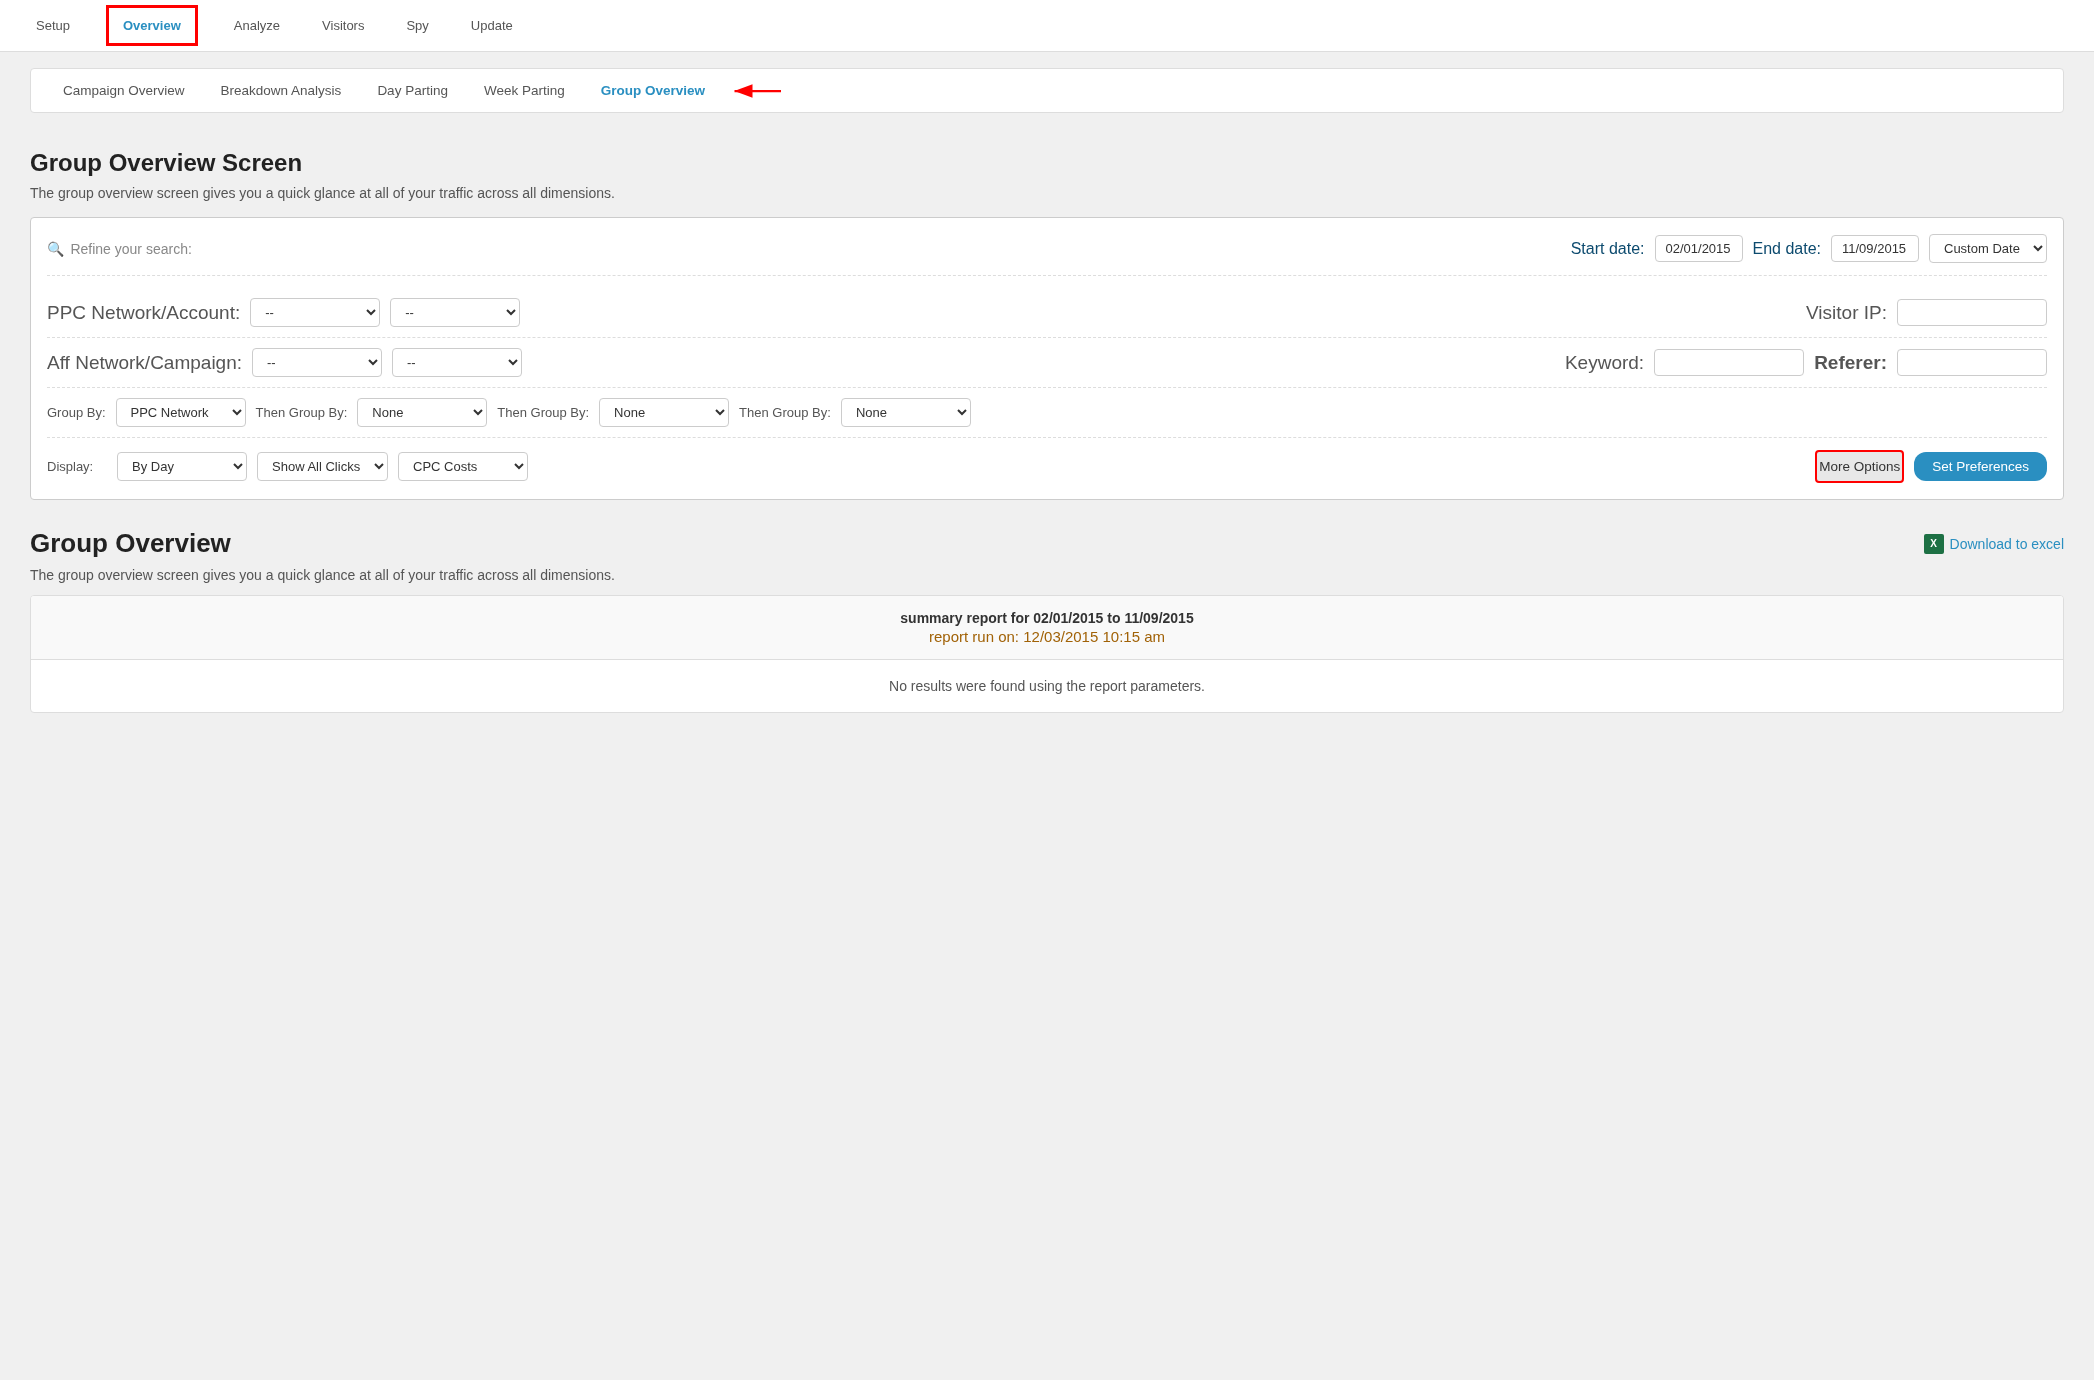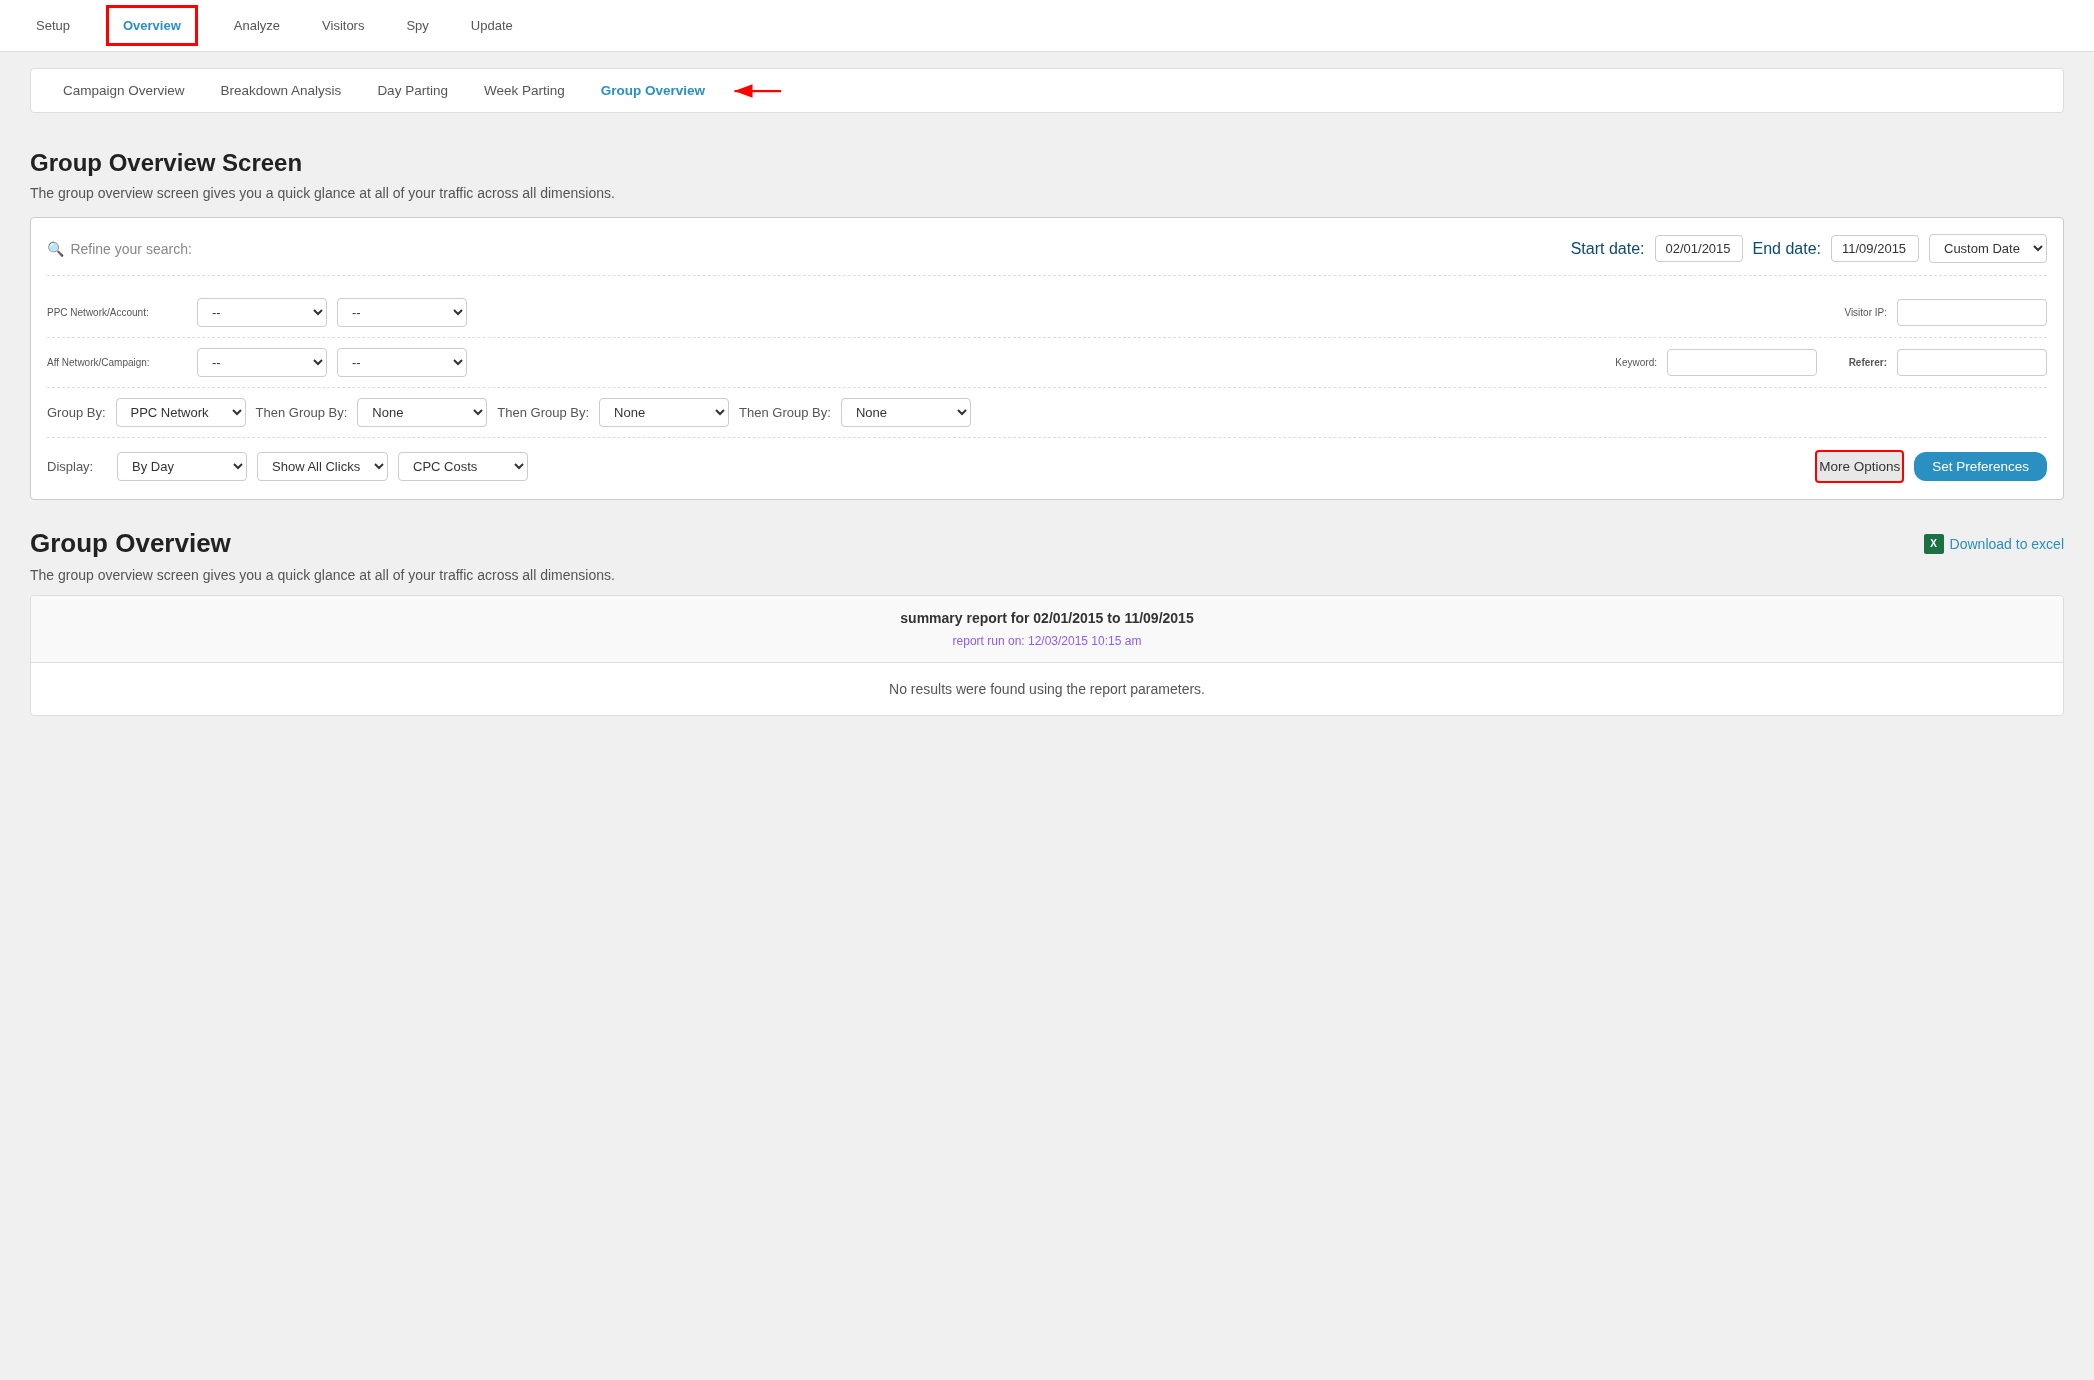--- a/index.html
+++ b/index.html
@@ -123,21 +123,21 @@
       background: #fff;
     }
     .filter-row {
       display: flex;
       align-items: center;
       gap: 10px;
       padding: 10px 0;
       border-bottom: 1px dashed #ddd;
     }
     .filter-label {
-      font-size: 10px;
+      font-size: 19px;
       color: #555;
       min-width: 140px;
     }
     .filter-select {
       border: 1px solid #ccc;
       border-radius: 4px;
       padding: 5px 10px;
       font-size: 13px;
       color: #333;
       background: #fff;
@@ -242,23 +242,23 @@
       border-bottom: 1px solid #ddd;
       padding: 14px 20px;
       text-align: center;
     }
     .summary-text {
       font-weight: 700;
       font-size: 14px;
       color: #333;
     }
     .summary-sub {
-      font-size: 12px;
-      color: #8b5cf6;
-      margin-top: 8px;
+      font-size: 15px;
+      color: #a16207;
+      margin-top: 2px;
     }
     .no-results-row {
       padding: 18px 20px;
       text-align: center;
       font-size: 14px;
       color: #555;
     }
     .search-icon {
       color: #aaa;
       font-size: 14px;

